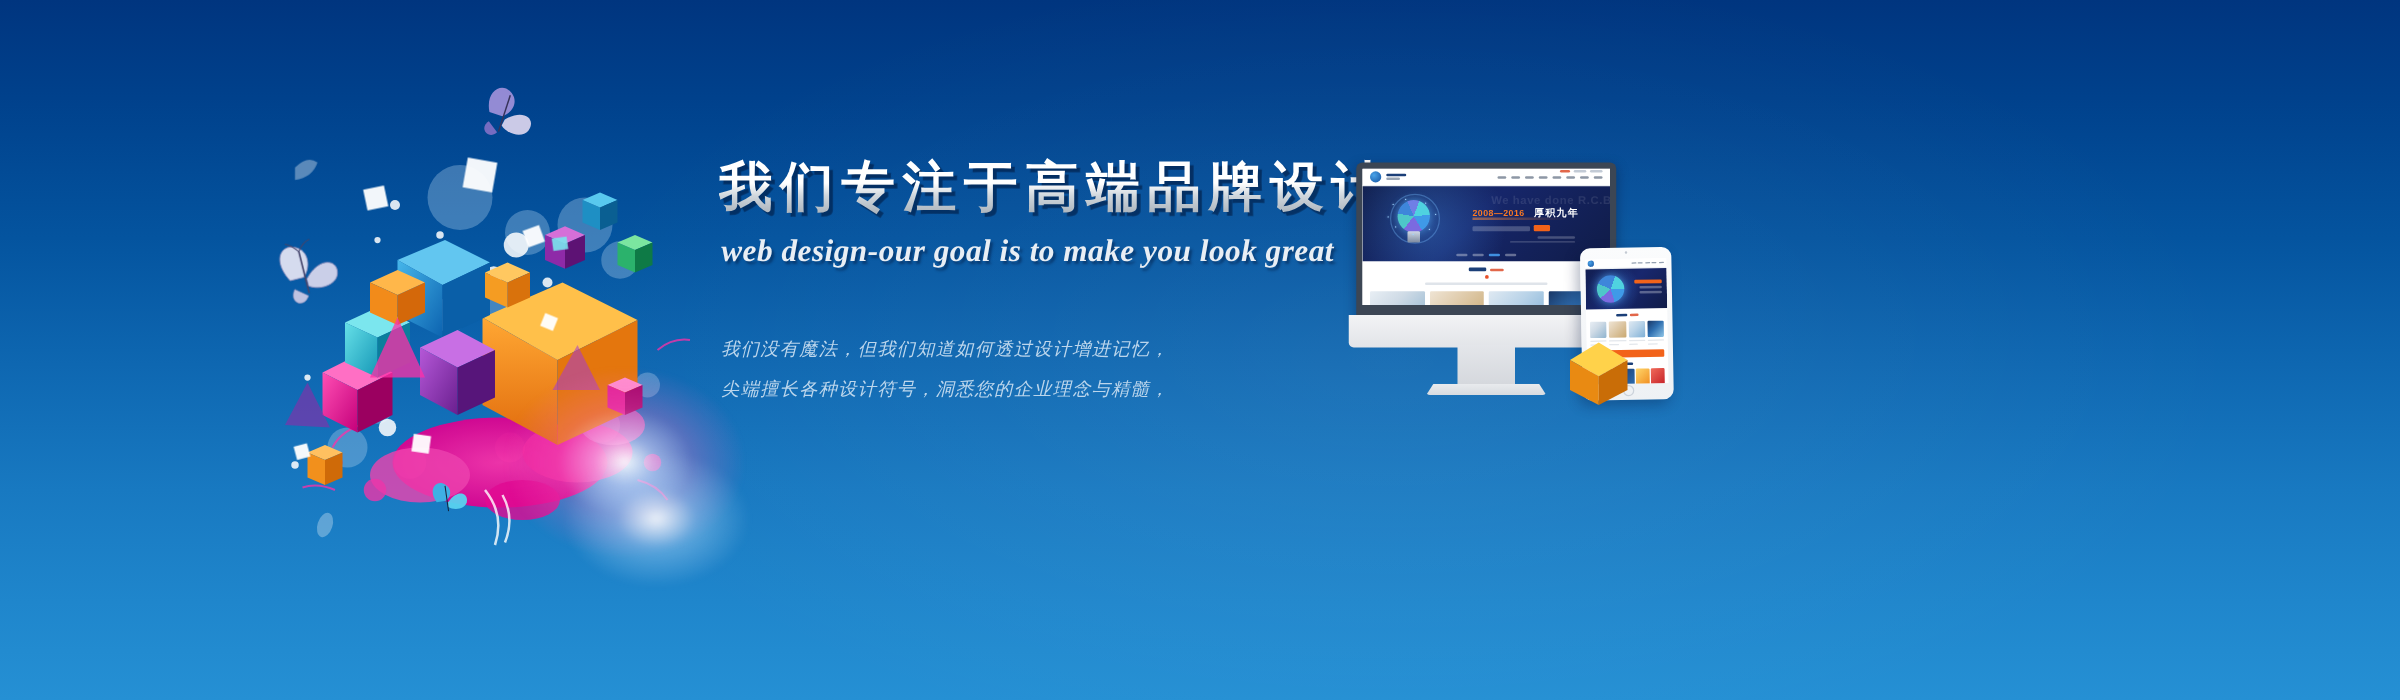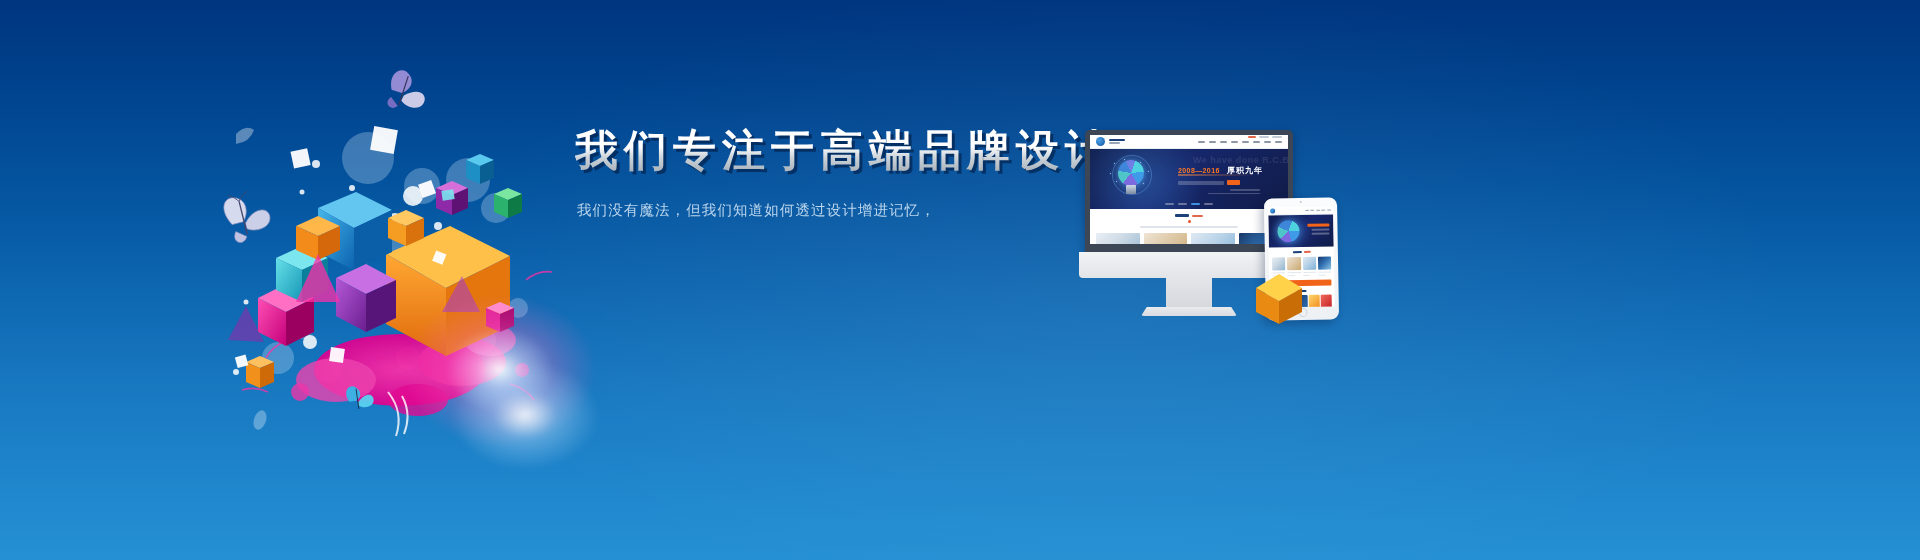--- a/index.html
+++ b/index.html
@@ -50,21 +50,21 @@
     filter:drop-shadow(3px 3px 0 rgba(0,20,55,.55));
     white-space:nowrap;margin:0;
   }
   .subhead{
     margin:12px 0 0 2px;
     font-family:"Liberation Serif","DejaVu Serif",serif;
     font-style:italic;font-weight:700;font-size:25px;letter-spacing:.4px;
     color:#e9eef4;text-shadow:2px 2px 2px rgba(0,20,55,.45);
     white-space:nowrap;
   }
-  .body-copy{margin-top:24px;}
+  .body-copy{margin-top:54px;font-style:italic;}
   .body-copy p{
     margin:0 0 11px 2px;font-size:14.5px;letter-spacing:1.1px;
     color:#bcd6ec;line-height:1.5;white-space:nowrap;
   }
 
   
   .devices{position:absolute;left:1085px;top:130px;width:270px;height:200px;}
 
   .monitor{position:absolute;left:0;top:0;width:208px;height:128px;}
   .mon-bezel{
@@ -440,22 +440,24 @@
       </g>
       <path d="M86 94 q10 -10 18 -4 q-4 12 -18 14 Z" fill="#ffffff" opacity=".35"></path>
       <ellipse cx="110" cy="380" rx="6" ry="10" fill="#ffffff" opacity=".3" transform="rotate(18 110 380)"></ellipse>
     </svg>
     <div class="glow"></div>
     <div class="glow2"></div>
   </div>
 
   <div class="copy">
     <h1 class="headline">我们专注于高端品牌设计</h1>
+    <div class="subhead">web design-our goal is to make you look great</div>
     <div class="body-copy">
       <p>我们没有魔法，但我们知道如何透过设计增进记忆，</p>
+      <p>尖端擅长各种设计符号，洞悉您的企业理念与精髓，</p>
     </div>
   </div>
 
   <div class="devices">
 
     <div class="monitor">
       <div class="mon-bezel"></div>
       <div class="mon-screen">
 
         <div class="site">

